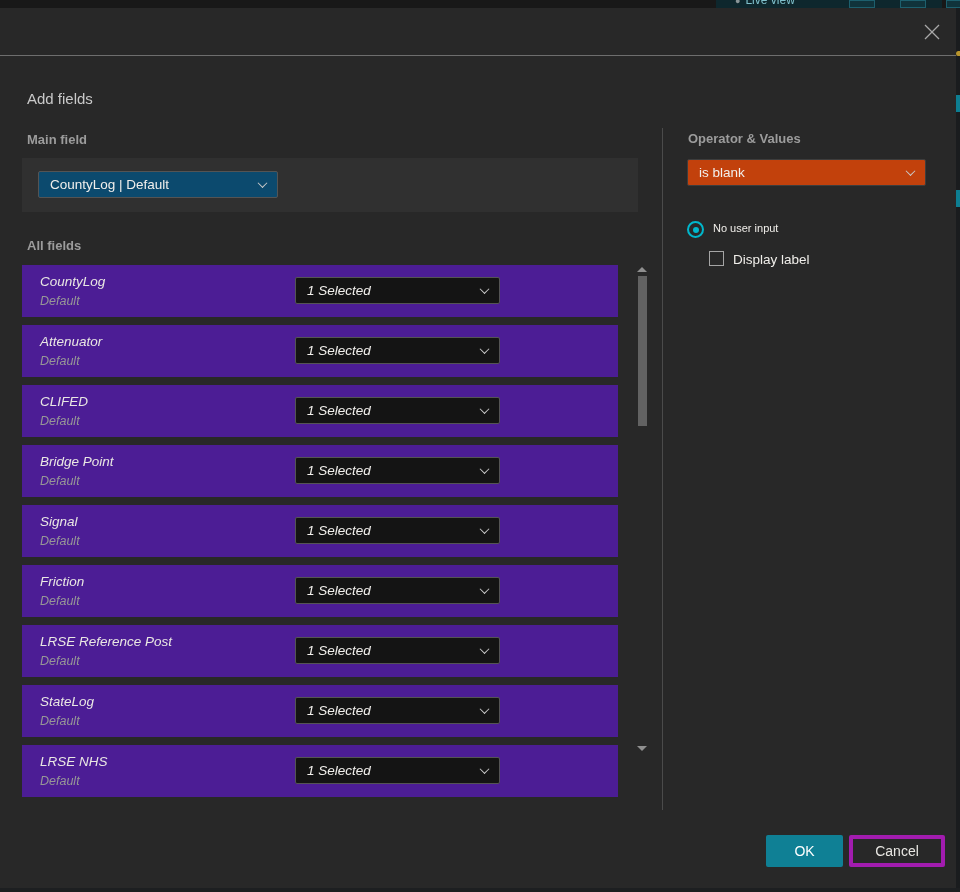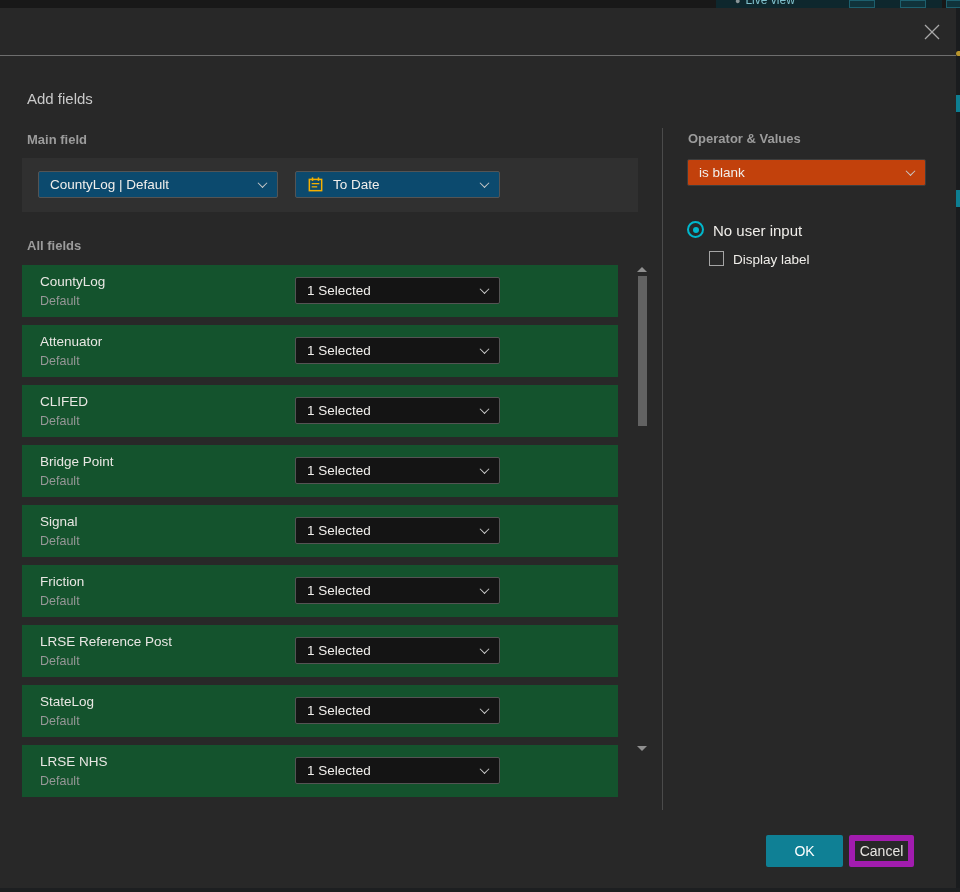--- a/index.html
+++ b/index.html
@@ -42,46 +42,46 @@
     color:#f1efec; font-size:13.5px; padding:0 11px; cursor:pointer; }
   .select .chev { margin-left:auto; width:7px; height:7px; border-right:1.6px solid #c9c9c9; border-bottom:1.6px solid #c9c9c9; transform:rotate(45deg) translate(-1px,-1px); flex:none; }
   .select .cal { flex:none; margin-right:9px; display:flex; }
 
   .main-panel { position:absolute; left:22px; top:150px; width:616px; height:54px; background:#303030; }
   .main-panel .dd-field { left:16px; top:13px; width:240px; }
   .main-panel .dd-type  { left:273px; top:13px; width:205px; }
 
   
   .list { position:absolute; left:22px; top:257px; width:596px; display:flex; flex-direction:column; gap:8px; }
-  .row { position:relative; height:52px; background:#14532d; }
+  .row { position:relative; height:52px; background:#4c1d95;font-style:italic; }
   .row-name { position:absolute; left:18px; top:9px; font-size:13.5px; color:#e9e7e3; }
   .row-sub  { position:absolute; left:18px; bottom:9px; font-size:12.5px; color:#979797; }
   .row .dd-sel { left:273px; top:12px; width:205px; background:#141414; }
 
   
   .sb-up, .sb-down { position:absolute; left:637px; width:0; height:0; border-left:5px solid transparent; border-right:5px solid transparent; cursor:pointer; }
   .sb-up   { top:259px; border-bottom:5px solid #8f8f8f; }
   .sb-down { top:738px; border-top:5px solid #8f8f8f; }
   .sb-thumb { position:absolute; left:638px; top:268px; width:9px; height:150px; background:#626262; cursor:pointer; }
 
   
   .v-divider { position:absolute; left:662px; top:120px; width:1px; height:682px; background:#4b4b4b; }
 
   
   .dd-operator { left:687px; top:151px; width:239px; background:#c2410c; border-color:#3d3d3d; }
   .radio { position:absolute; left:687px; top:213px; width:17px; height:17px; border-radius:50%; border:2px solid #00b7cc; cursor:pointer; }
   .radio::after { content:""; position:absolute; left:3.5px; top:3.5px; width:6px; height:6px; border-radius:50%; background:#00b7cc; }
-  .radio-label { position:absolute; left:713px; top:214px; font-size:15px; color:#f0eeea; }
+  .radio-label { position:absolute; left:713px; top:214px; font-size:11px; color:#f0eeea; }
   .checkbox { position:absolute; left:709px; top:243px; width:15px; height:15px; border:1px solid #a5a5a5; background:transparent; cursor:pointer; }
   .checkbox-label { position:absolute; left:733px; top:244px; font-size:13.5px; color:#f0eeea; }
 
   
   .btn { position:absolute; top:827px; height:32px; display:flex; align-items:center; justify-content:center; font-size:14px; border-radius:2px; cursor:pointer; }
   .btn-ok { left:766px; width:77px; background:#0f8095; color:#ffffff; }
-  .btn-cancel { left:849px; width:65px; background:transparent; border:6px solid #a21caf; color:#e8e6e2; }
+  .btn-cancel { left:849px; width:96px; background:transparent; border:4px solid #a21caf; color:#e8e6e2; }
 </style>
 </head>
 <body>
 
 <div class="stage">
 
   <div class="topbar">
     <div class="lv-seg"></div>
     <div class="lv-text"><span class="lv-dot">●</span><span>Live view</span></div>
     <div class="tb-box b1"></div>
@@ -109,33 +109,20 @@
     <div class="hdr-divider"></div>
 
     <div class="h-add">Add fields</div>
 
     <div class="h-label h-main">Main field</div>
     <div class="main-panel">
       <div class="select dd-field">
         <span>CountyLog | Default</span>
         <span class="chev"></span>
       </div>
-      <div class="select dd-type">
-        <span class="cal">
-          <svg width="17" height="17" viewBox="0 0 16 16">
-            <rect x="2.2" y="3.2" width="11.6" height="10.6" fill="none" stroke="#f5b000" stroke-width="1.4"></rect>
-            <line x1="5.2" y1="1.3" x2="5.2" y2="4.6" stroke="#f5b000" stroke-width="1.4"></line>
-            <line x1="10.8" y1="1.3" x2="10.8" y2="4.6" stroke="#f5b000" stroke-width="1.4"></line>
-            <line x1="4.4" y1="7.2" x2="11.6" y2="7.2" stroke="#f5b000" stroke-width="1.2"></line>
-            <line x1="4.4" y1="10.2" x2="9.6" y2="10.2" stroke="#f5b000" stroke-width="1.2"></line>
-          </svg>
-        </span>
-        <span>To Date</span>
-        <span class="chev"></span>
-      </div>
     </div>
 
     <div class="h-label h-all">All fields</div>
 
     <div class="list">
       <div class="row">
         <div class="row-name">CountyLog</div>
         <div class="row-sub">Default</div>
         <div class="select dd-sel">
             <span>1 Selected</span>

